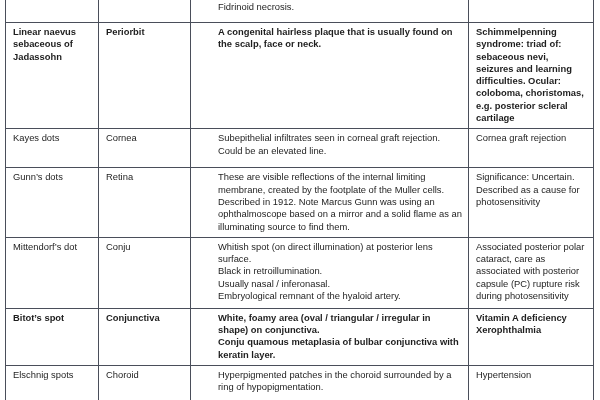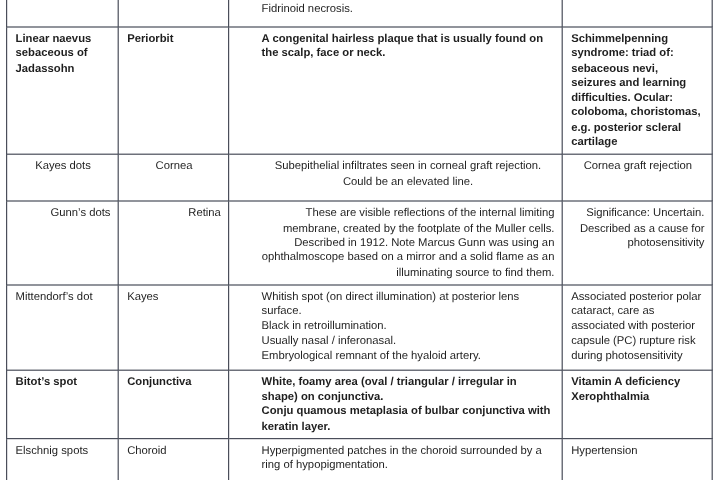--- a/index.html
+++ b/index.html
@@ -10,22 +10,22 @@
           table-layout: fixed; width: 588px; }
   col.c1 { width: 93px; }
   col.c2 { width: 92px; }
   col.c3 { width: 278px; }
   col.c4 { width: 125px; }
   td { border: 1.3px solid #4a4e5a; vertical-align: top; padding: 3px 6px 4px 7px;
        font-size: 9.4px; line-height: 12.3px; }
   td .line { display: block; padding-left: 20px; }
   tr.r0 td { height: 29px; }
   tr.r1 td { height: 89px; font-weight: bold; }
-  tr.r2 td { height: 31px; text-align: center; }
-  tr.r3 td { height: 47px; text-align: right; }
+  tr.r2 td { height: 31px; }
+  tr.r3 td { height: 47px; }
   tr.r4 td { height: 30px; }
   tr.r5 td { height: 63px; }
   tr.r6 td { height: 48px; font-weight: bold; }
   tr.r7 td { height: 50px; }
 </style>
 </head>
 <body>
 
 <div id="page">
   <table>
@@ -64,21 +64,21 @@
       <tr class="r3">
         <td>Gunn’s dots</td>
         <td>Retina</td>
         <td>
           <span class="line">These are visible reflections of the internal limiting membrane, created by the footplate of the Muller cells. Described in 1912. Note Marcus Gunn was using an ophthalmoscope based on a mirror and a solid flame as an illuminating source to find them.</span>
         </td>
         <td>Significance: Uncertain. Described as a cause for photosensitivity</td>
       </tr>
       <tr class="r5">
         <td>Mittendorf’s dot</td>
-        <td>Kayes</td>
+        <td>Conju</td>
         <td>
           <span class="line">Whitish spot (on direct illumination) at posterior lens surface.</span>
           <span class="line">Black in retroillumination.</span>
           <span class="line">Usually nasal / inferonasal.</span>
           <span class="line">Embryological remnant of the hyaloid artery.</span>
         </td>
         <td>Associated posterior polar cataract, care as associated with posterior capsule (PC) rupture risk during photosensitivity</td>
       </tr>
       <tr class="r6">
         <td>Bitot’s spot</td>

